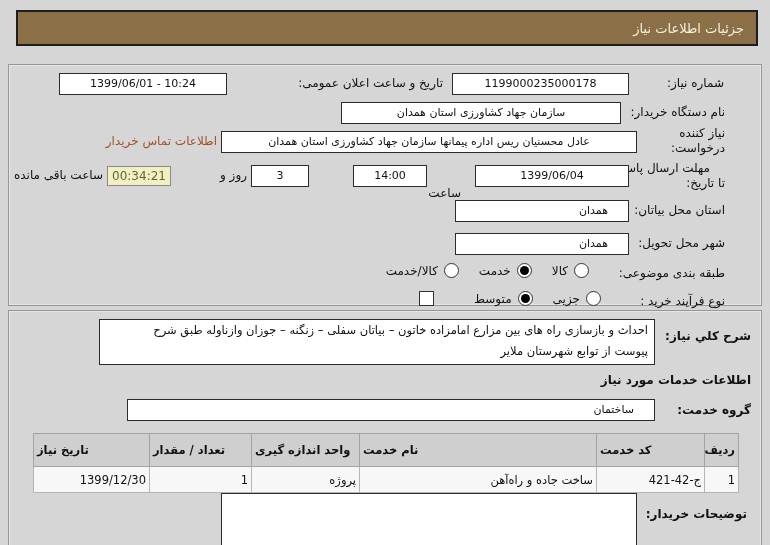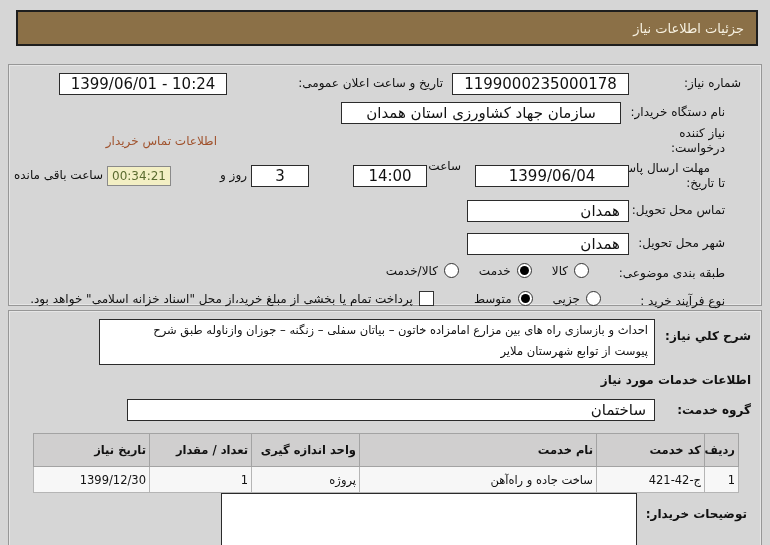--- a/index.html
+++ b/index.html
@@ -11,23 +11,23 @@
              align-items:center;padding:0 12px;}
   
   .panel{position:absolute;left:8px;right:8px;border:1px solid #979797;
          box-shadow:inset 0 0 0 1px #e6e6e6;}
   .panel-top{top:64px;height:240px;}
   .panel-bottom{top:310px;height:242px;}
   
   .lbl{position:absolute;font-size:12px;white-space:nowrap;}
   .lbl.b{font-weight:bold;}
   .box{position:absolute;background:#fff;border:1px solid #2b2b2b;height:20px;line-height:20px;
-       font-size:15px;overflow:hidden;white-space:nowrap;}
+       font-size:11px;overflow:hidden;white-space:nowrap;}
   .center{text-align:center;}
-  .padr{padding-right:8px;}
+  .padr{padding-right:20px;}
   .ltr{direction:ltr;}
   .link{position:absolute;color:#a0522d;font-size:12px;white-space:nowrap;cursor:pointer;}
   .countdown{position:absolute;background:#f3efc4;border:1px solid #8a8a8a;height:18px;
              line-height:18px;text-align:center;color:#5a6b2f;font-size:12px;direction:ltr;}
   .radio{display:inline-block;width:13px;height:13px;border:1px solid #333;border-radius:50%;
          background:#fff;position:relative;flex:0 0 auto;}
   .radio.checked::after{content:"";position:absolute;top:2px;left:2px;right:2px;bottom:2px;
          background:#000;border-radius:50%;}
   .checkbox{display:inline-block;width:13px;height:13px;border:1px solid #333;background:#fff;flex:0 0 auto;}
   .optrow{position:absolute;display:flex;align-items:center;gap:6px;font-size:12px;white-space:nowrap;}
@@ -35,21 +35,21 @@
   .gap34{margin-right:34px;}
   
   .descbox{position:absolute;top:8px;right:106px;left:90px;height:44px;background:#fff;
            border:1px solid #2b2b2b;font-size:11.5px;line-height:21px;padding:0 6px;overflow:hidden;}
   .notesbox{position:absolute;top:182px;right:124px;width:414px;height:80px;background:#fff;
             border:1px solid #2b2b2b;}
   
   .svc-table{position:absolute;top:122px;right:22px;left:24px;border-collapse:collapse;
              font-size:11.5px;table-layout:fixed;width:calc(100% - 46px);}
   .svc-table th{background:#d0cfcf;border:1px solid #a3a3a3;font-weight:bold;height:28px;
-                padding:2px 3px;text-align:right;}
+                padding:2px 3px;text-align:left;}
   .svc-table td{background:#f7f7f7;border:1px solid #b5b5b5;height:23px;padding:1px 3px;text-align:right;}
   
   .wm{position:absolute;pointer-events:none;}
   .wm-back{z-index:0;}
   .wm-front{z-index:30;}
 </style>
 </head>
 <body>
 
 <div class="page">
@@ -59,43 +59,44 @@
     
     
     
     
   </div>
 
   <div class="title-bar">جزئیات اطلاعات نیاز</div>
 
   <div class="panel panel-top">
 
-    <span class="lbl" style="top:11px;right:20px;">شماره نیاز:</span>
+    <span class="lbl" style="top:11px;right:37px;">شماره نیاز:</span>
     <div class="box center ltr" style="top:8px;right:132px;width:175px;">1199000235000178</div>
     <span class="lbl" style="top:11px;right:318px;">تاریخ و ساعت اعلان عمومی:</span>
     <div class="box center ltr" style="top:8px;right:534px;width:166px;">1399/06/01 - 10:24</div>
 
     <span class="lbl" style="top:40px;right:36px;">نام دستگاه خریدار:</span>
     <div class="box center" style="top:37px;right:140px;width:278px;">سازمان جهاد کشاورزی استان همدان</div>
 
     <span class="lbl" style="top:61px;right:36px;">نياز کننده</span>
     <span class="lbl" style="top:76px;right:36px;">درخواست:</span>
+    <div class="box center" style="top:66px;right:124px;width:414px;">عادل محسنیان ریس اداره پیمانها  سازمان جهاد کشاورزی استان همدان</div>
     <span class="link" style="top:69px;right:544px;">اطلاعات تماس خریدار</span>
 
     <span class="lbl" style="top:96px;right:51px;">مهلت ارسال پاسخ:</span>
     <span class="lbl" style="top:111px;right:36px;">تا تاریخ:</span>
     <div class="box center ltr" style="top:100px;right:132px;width:152px;">1399/06/04</div>
-    <span class="lbl" style="top:94px;right:300px;margin-left:36px;">ساعت</span>
+    <span class="lbl" style="top:121px;right:300px;margin-left:36px;">ساعت</span>
     <div class="box center ltr" style="top:100px;right:334px;width:72px;">14:00</div>
     <div class="box center ltr" style="top:100px;right:452px;width:56px;">3</div>
     <span class="lbl" style="top:103px;right:514px;">روز و</span>
     <div class="countdown" style="top:101px;right:590px;width:62px;">00:34:21</div>
     <span class="lbl" style="top:103px;right:658px;">ساعت باقی مانده</span>
 
-    <span class="lbl" style="top:138px;right:36px;">تماس محل تحویل:</span>
+    <span class="lbl" style="top:138px;right:36px;">استان محل بیاتان:</span>
     <div class="box padr" style="top:135px;right:132px;width:152px;">همدان</div>
 
     <span class="lbl" style="top:171px;right:36px;">شهر محل تحویل:</span>
     <div class="box padr" style="top:168px;right:132px;width:152px;">همدان</div>
 
     <span class="lbl" style="top:201px;right:36px;">طبقه بندی موضوعی:</span>
     <div class="optrow" style="top:198px;right:172px;">
       <span class="radio"></span>
       <span>کالا</span>
       <span class="radio checked gap14"></span>
@@ -104,21 +105,20 @@
       <span>کالا/خدمت</span>
     </div>
 
     <span class="lbl" style="top:229px;right:36px;">نوع فرآیند خرید :</span>
     <div class="optrow" style="top:226px;right:160px;">
       <span class="radio"></span>
       <span>جزیی</span>
       <span class="radio checked gap14"></span>
       <span>متوسط</span>
       <span class="checkbox gap34"></span>
-      <span>پرداخت تمام یا بخشی از مبلغ خرید،از محل "اسناد خزانه اسلامی" خواهد بود.</span>
     </div>
   </div>
 
   <div class="panel panel-bottom">
 
     <span class="lbl b" style="top:18px;right:10px;">شرح کلي نياز:</span>
     <div class="descbox">
       <div>احداث  و بازسازی راه های بین مزارع   امامزاده خاتون – بیاتان سفلی – زنگنه – جوزان وازناوله طبق شرح</div>
       <div>پیوست   از توابع شهرستان ملایر</div>
     </div>

